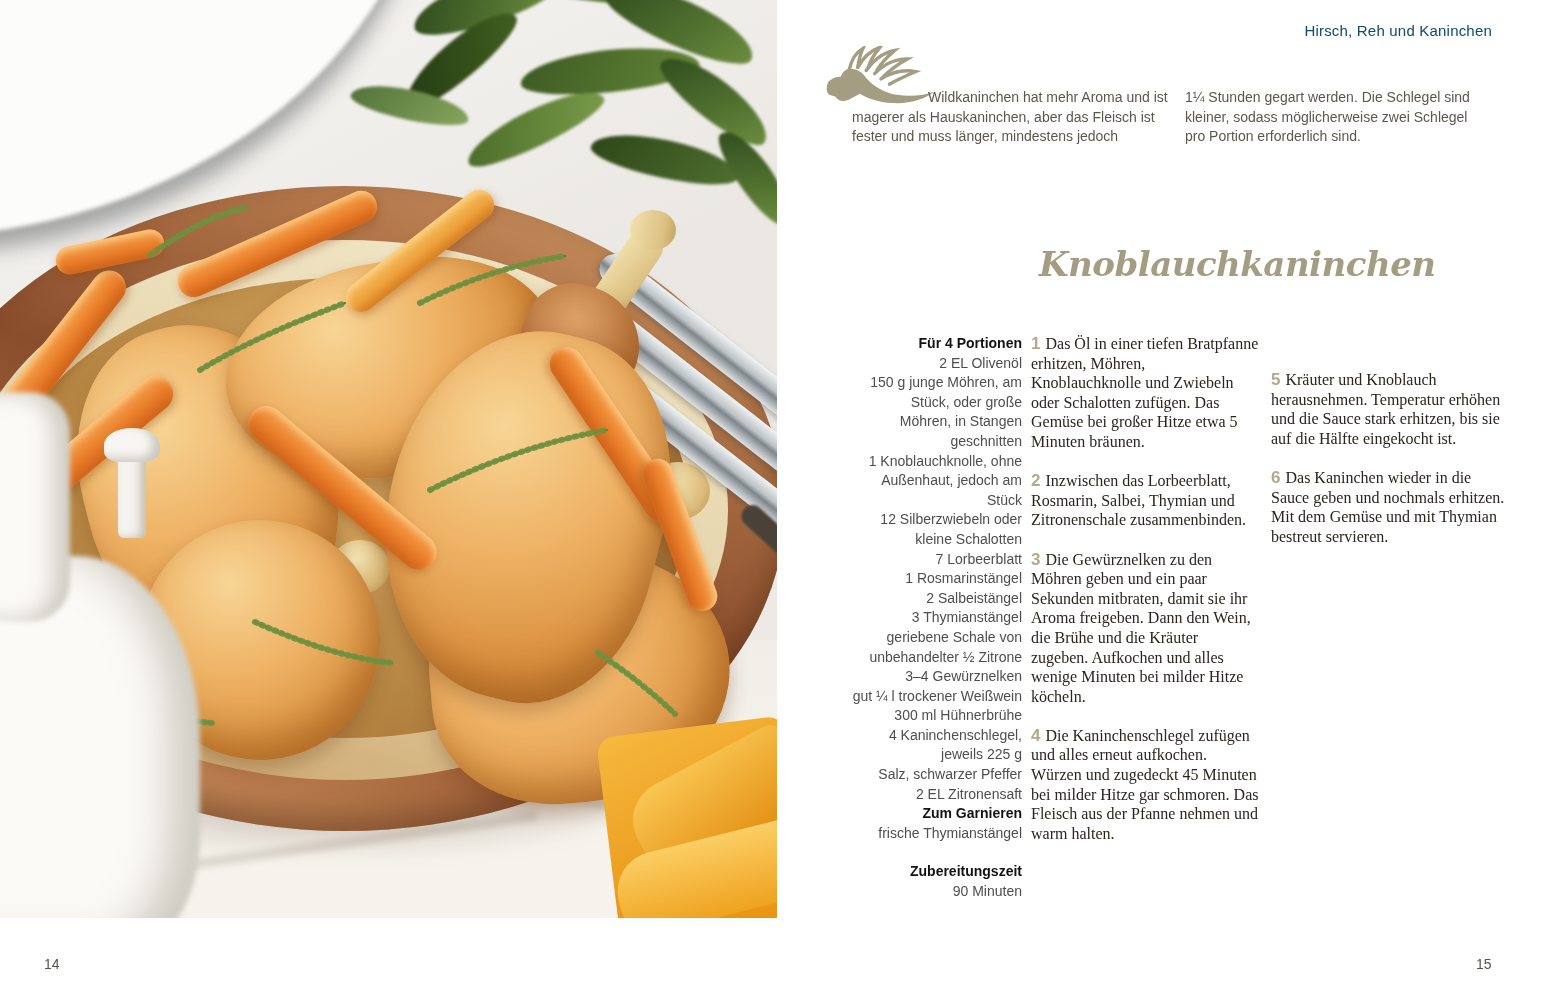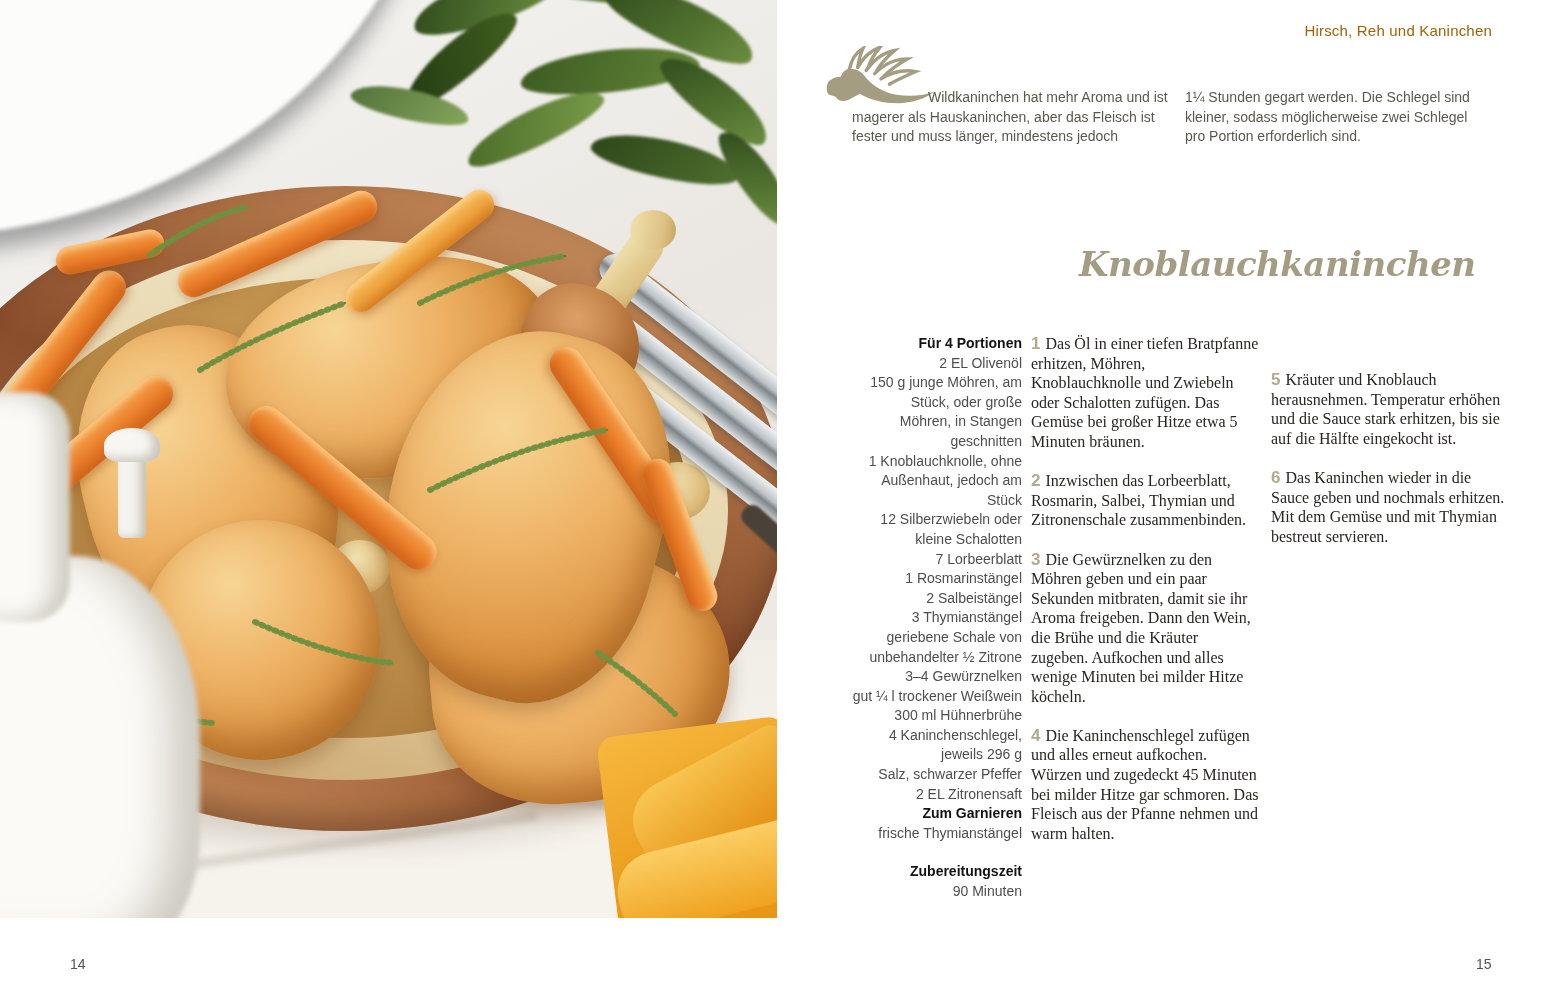--- a/index.html
+++ b/index.html
@@ -63,50 +63,50 @@
   .jug { filter:blur(2.5px); background:#fcfaf6; }
 
   .napkin-base { left:608px; top:726px; width:190px; height:210px; transform:rotate(-7deg);
     background:linear-gradient(160deg,#f6b93f,#e99616 70%); border-radius:18px; }
   .napkin-fold1 { left:630px; top:756px; width:180px; height:92px; transform:rotate(-28deg);
     background:linear-gradient(170deg,#fac956,#e28c0e); border-radius:40px 18px 18px 40px; }
   .napkin-fold2 { left:616px; top:838px; width:190px; height:80px; transform:rotate(-14deg);
     background:linear-gradient(180deg,#fbCE64,#efa21f); border-radius:40px 14px 10px 30px; }
 
   
-  .running-head { position:absolute; top:22px; right:59px; font-size:15px; color:#a16207;
+  .running-head { position:absolute; top:22px; right:59px; font-size:15px; color:#0c4a6e;
     letter-spacing:.2px; }
 
   .stag { position:absolute; left:824px; top:46px; width:116px; height:68px; }
 
   .intro-col { position:absolute; top:88px; font-size:14px; line-height:19.5px; color:#5b574d; }
   .intro-col.c1 { left:852px; width:332px; text-indent:76px; }
   .intro-col.c2 { left:1185px; width:300px; }
 
-  .recipe-title { position:absolute; left:1079px; top:244px;
+  .recipe-title { position:absolute; left:1039px; top:244px;
     font-family:"DejaVu Serif", serif; font-style:italic; font-weight:700;
     font-size:34px; color:#a49d83; letter-spacing:-.5px; }
 
   .ing-col { position:absolute; left:852px; top:334px; width:170px;
     font-size:14px; line-height:19.6px; color:#4e4e4e;text-align:right; }
   .ing-col .bold { font-weight:bold; color:#121212; }
   .ing-list { list-style:none; }
   .ing-list li { padding-left:13px; text-indent:-13px; }
   .prep-block { margin-top:19px; }
 
   .steps-col { position:absolute; top:334px; font-family:"Liberation Serif", serif;
     font-size:16px; line-height:19.6px; color:#2a251f; }
   .steps-col.s1 { left:1031px; width:228px; }
   .steps-col.s2 { left:1271px; width:238px;margin-top:36px; }
   .step { margin-bottom:19.6px; }
   .step-num { font-family:"Liberation Sans", sans-serif; font-weight:bold; font-size:17px;
     color:#b2aa8a; margin-right:5px; }
 
   .folio { position:absolute; top:956px; font-size:14px; color:#56534c; }
-  .folio.left { left:70px; }
+  .folio.left { left:44px; }
   .folio.right { left:1476px; }
 </style>
 </head>
 <body>
 
 <div class="photo">
 
   <div class="marble"></div>
   <div class="marble-vein" style="left:120px;top:840px;width:420px;height:10px;transform:rotate(-8deg);"></div>
   <div class="marble-vein" style="left:360px;top:790px;width:300px;height:8px;transform:rotate(6deg);"></div>
@@ -227,21 +227,21 @@
     <li>1 Knoblauchknolle, ohne Außenhaut, jedoch am Stück</li>
     <li>12 Silberzwiebeln oder kleine Schalotten</li>
     <li>7 Lorbeerblatt</li>
     <li>1 Rosmarinstängel</li>
     <li>2 Salbeistängel</li>
     <li>3 Thymianstängel</li>
     <li>geriebene Schale von unbehandelter ½ Zitrone</li>
     <li>3–4 Gewürznelken</li>
     <li>gut ¼ l trockener Weißwein</li>
     <li>300 ml Hühnerbrühe</li>
-    <li>4 Kaninchenschlegel, jeweils 296 g</li>
+    <li>4 Kaninchenschlegel, jeweils 225 g</li>
     <li>Salz, schwarzer Pfeffer</li>
     <li>2 EL Zitronensaft</li>
   </ul>
   <div class="bold">Zum Garnieren</div>
   <div>frische Thymianstängel</div>
   <div class="prep-block">
     <div class="bold">Zubereitungszeit</div>
     <div>90 Minuten</div>
   </div>
 </div>

